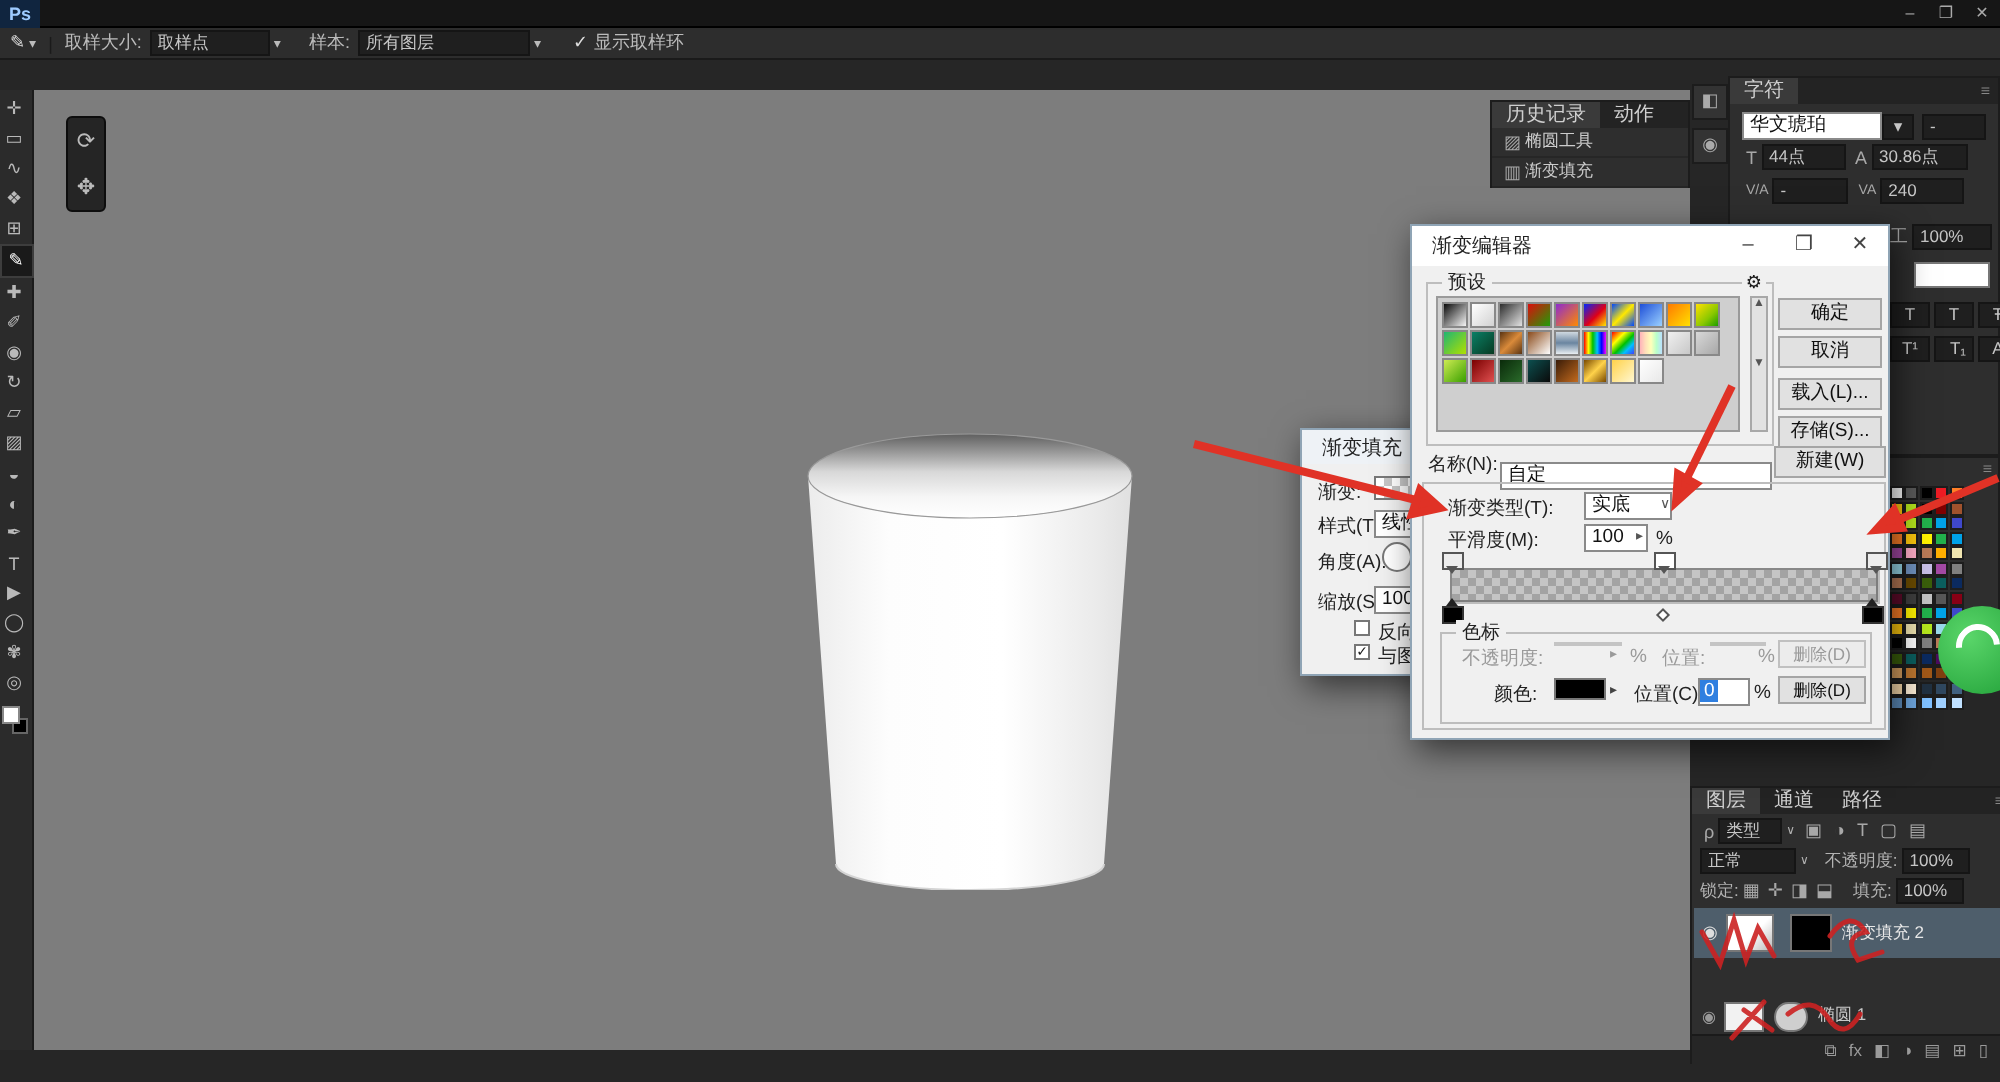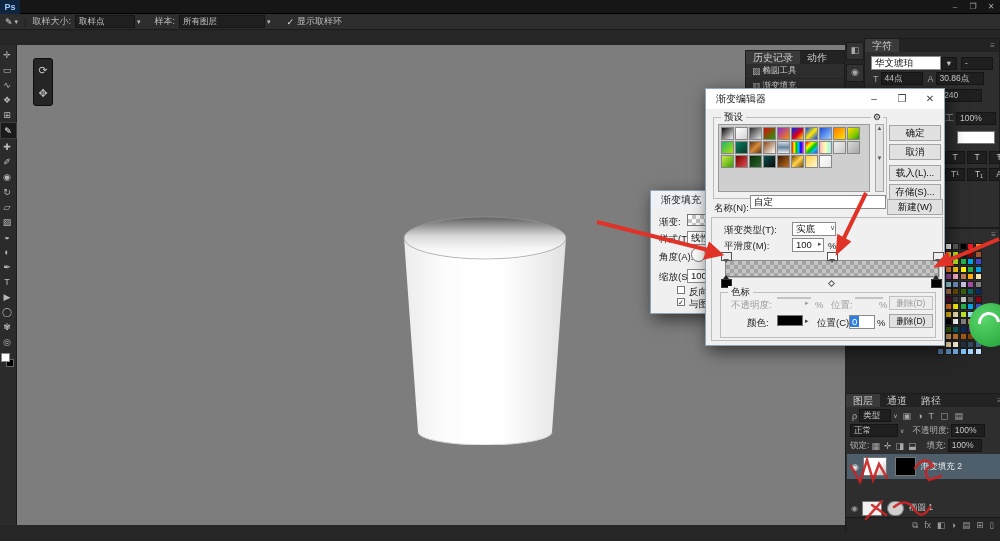--- a/index.html
+++ b/index.html
@@ -21,21 +21,21 @@
   .tool.selected{background:#1a1a1a;color:#fff;border:1px solid #3d3d3d;}
   
   .panel{background:#2e2e2e;border:1px solid #1c1c1c;}
   .ptabrow{display:flex;background:#232323;height:13px;}
   .ptab{padding:0 7px;font-size:10px;line-height:13px;color:#cfcfcf;text-align:right;}
   .ptab.active{background:#3a3a3a;}
   .dfld{background:#1f1f1f;border:1px solid #151515;color:#c6c6c6;font-size:8.5px;line-height:11px;padding:0 3px;display:inline-block;}
   .drow{position:absolute;display:flex;align-items:center;font-size:8.5px;color:#b3b3b3;}
   .picon{color:#a8a8a8;font-size:9px;margin:0 2px;}
   
-  .dlg{background:#f0f0f0;border:1px solid #8fa4b5;box-shadow:3px 5px 16px rgba(0,0,0,.6);color:#1a1a1a;}
+  .dlg{background:#f0f0f0;border:1px solid #8fa4b5;box-shadow:3px 5px 16px rgba(0,0,0,.6);color:#1a1a1a;margin-top:24px;}
   .dlg-title{height:20px;background:#ffffff;display:flex;align-items:center;font-size:10px;padding-left:10px;color:#222;}
   .dlg-ctl{margin-left:auto;display:flex;}
   .dlg-ctl span{width:28px;text-align:center;font-size:10px;color:#444;line-height:20px;}
   .btn{position:absolute;background:#e1e1e1;border:1px solid #a5a5a5;font-size:9.5px;text-align:center;color:#111;}
   .fld{position:absolute;background:#fff;border:1px solid #8a8a8a;font-size:9.5px;padding:0 3px;color:#111;line-height:12px;}
   .grp{position:absolute;border:1px solid #bdbdbd;}
   .grp-lbl{position:absolute;top:-7px;left:7px;background:#f0f0f0;padding:0 3px;font-size:9.5px;color:#222;}
   .dlbl{position:absolute;font-size:9.5px;color:#222;white-space:nowrap;}
   .dlbl.dis, .dis{color:#9a9a9a;}
   .checker{background-image:linear-gradient(45deg,#c6c6c6 25%,transparent 25%,transparent 75%,#c6c6c6 75%),linear-gradient(45deg,#c6c6c6 25%,#fff 25%,#fff 75%,#c6c6c6 75%);background-size:8px 8px;background-position:0 0,4px 4px;}
@@ -462,21 +462,21 @@
         </div>
       <div class="abs" style="right:2px;top:6px;width:9px;height:68px;background:#e2e2e2;border:1px solid #a8a8a8;font-size:6px;color:#555;text-align:center">▲<br><br><br><br><br>▼</div>
     </div>
 
     <div class="btn" style="left:183px;top:36px;width:50px;height:14px;line-height:14px">确定</div>
     <div class="btn" style="left:183px;top:55px;width:50px;height:14px;line-height:14px">取消</div>
     <div class="btn" style="left:183px;top:76px;width:50px;height:14px;line-height:14px">载入(L)...</div>
     <div class="btn" style="left:183px;top:95px;width:50px;height:14px;line-height:14px">存储(S)...</div>
 
     <span class="dlbl" style="left:8px;top:113px">名称(N):</span>
-    <span class="fld" style="left:44px;top:106px;width:128px">自定</span>
+    <span class="fld" style="left:44px;top:118px;width:128px">自定</span>
     <div class="btn" style="left:181px;top:110px;width:54px;height:14px;line-height:14px">新建(W)</div>
 
     <div class="grp" style="left:5px;top:128px;width:230px;height:122px">
       <span class="dlbl" style="left:12px;top:6px">渐变类型(T):</span>
       <span class="fld" style="left:80px;top:4px;width:36px">实底</span>
       <span class="abs" style="left:118px;top:6px;font-size:7px;color:#555">∨</span>
       <span class="dlbl" style="left:12px;top:22px">平滑度(M):</span>
       <span class="fld" style="left:80px;top:20px;width:24px">100</span>
       <span class="abs" style="left:106px;top:22px;font-size:7px;color:#555">▸</span>
       <span class="dlbl" style="left:116px;top:22px">%</span>

